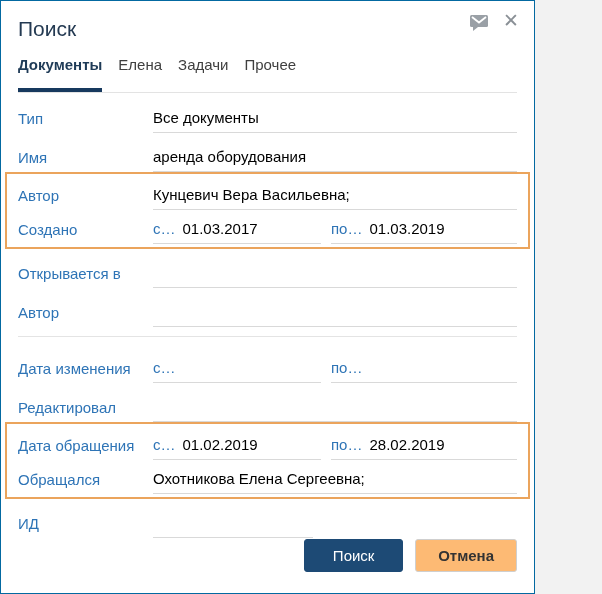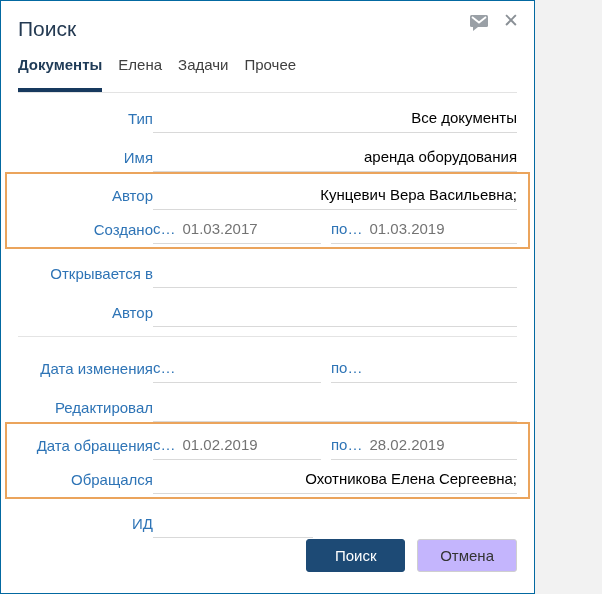--- a/index.html
+++ b/index.html
@@ -37,21 +37,21 @@
     cursor: pointer; white-space: nowrap;
   }
   .tab.active {
     color: #1f3b57; font-weight: bold;
     padding-bottom: 15px;
     border-bottom: 4px solid #17395e;
   }
 
   
   .form { flex: 1; padding-top: 1px; }
-  .row { display: flex; align-items: flex-end; height: 39px; padding: 0 17px; text-align: right; }
+  .row { display: flex; align-items: flex-end; height: 39px; padding: 0 17px; }
   .row .label {
     flex: 0 0 135px; font-size: 15px; color: #2e74b6;
     padding-bottom: 6px; white-space: nowrap;
   }
   .field {
     flex: 1; border-bottom: 1px solid #d9d9d9;
     font-size: 15px; color: #000000;
     padding-bottom: 4px; min-height: 24px; cursor: text;
   }
   .field.short { flex: 0 0 160px; }
@@ -59,21 +59,21 @@
 
   .field-group { flex: 1; display: flex; gap: 10px; }
   .seg {
     border-bottom: 1px solid #d9d9d9;
     font-size: 15px; padding-bottom: 4px; min-height: 24px; cursor: text;
     display: flex; align-items: baseline;
   }
   .seg.from { flex: 0 0 168px; }
   .seg.to { flex: 1; }
   .seg .prefix { color: #2e74b6; margin-right: 7px; }
-  .seg .date-value { color: #737373; }
+  .seg .date-value { color: #000000; }
 
   .highlight {
     border: 2px solid #eba45c;
     margin: 0 4px;
     padding: 2px 0 3px 0;
   }
   .highlight .row { height: 34px; padding: 0 11px; }
 
   .divider { height: 1px; background: #e4e4e4; margin: 9px 17px 7px 17px; }
 
@@ -81,21 +81,21 @@
   .footer {
     display: flex; justify-content: flex-end; gap: 12px;
     padding: 0 17px 21px 17px;
   }
   .btn {
     height: 33px; min-width: 99px; padding: 0 22px;
     font-size: 15px; font-family: "Liberation Sans", sans-serif;
     border-radius: 3px; cursor: pointer;
   }
   .btn.primary { background: #1d4a75; color: #ffffff; border: 1px solid #1d4a75; }
-  .btn.secondary { background: #c4b5fd; color: #333333; border: 1px solid #cfcfcf; }
+  .btn.secondary { background: #fdba74; color: #333333; border: 1px solid #cfcfcf; font-weight: bold; }
 </style>
 </head>
 <body>
 
 <div class="dialog">
 
   <div class="header">
     <div class="title">Поиск</div>
     <div class="header-icons">
       <span class="msg-icon">

